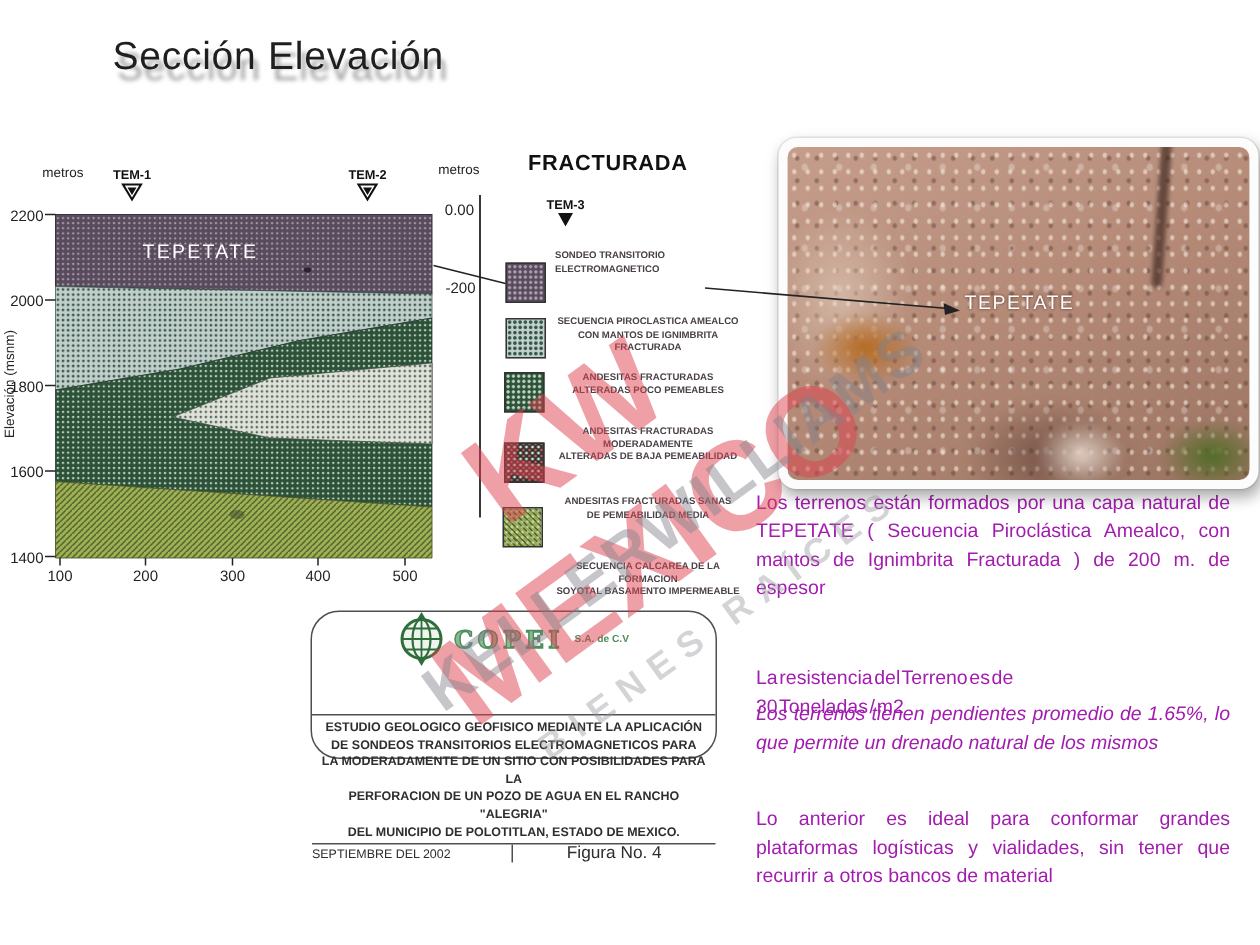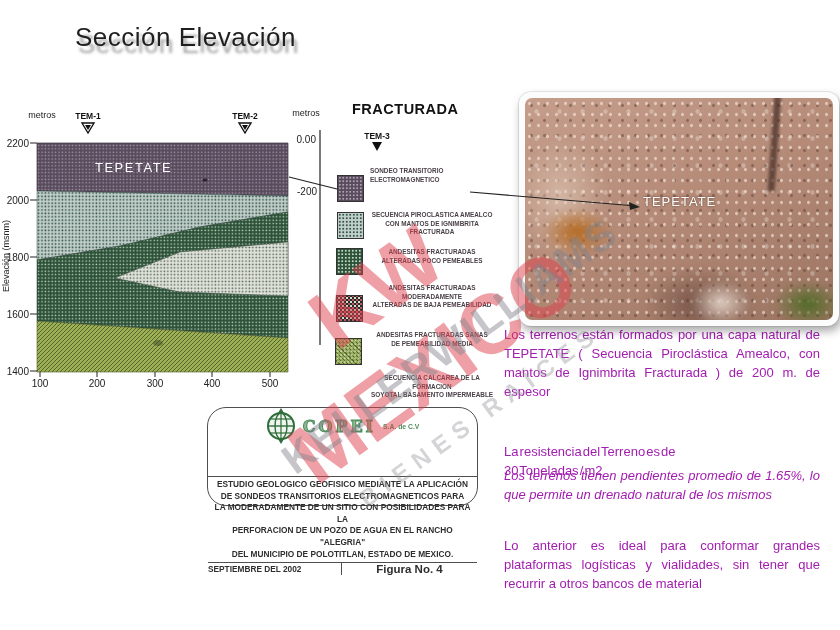--- a/index.html
+++ b/index.html
@@ -54,22 +54,22 @@
   #caption-box{left:207px;top:407px;width:271px;height:99px;border:1.6px solid #4f4f4f;border-radius:19px;
     box-sizing:border-box;background:#fff;display:flex;flex-direction:column;z-index:20;}
   #caption-head{height:45px;display:flex;align-items:center;justify-content:center;gap:7px;}
   #logo-text{font-weight:bold;font-size:16px;letter-spacing:3px;color:#8db894;
     -webkit-text-stroke:1px #4e8d5c;font-family:"DejaVu Serif",serif;}
   #logo-suffix{font-size:6.8px;font-weight:bold;color:#4e8d5c;}
   #caption-desc{border-top:1.6px solid #4f4f4f;flex:1;display:flex;align-items:center;justify-content:center;
     font-size:8.3px;font-weight:bold;line-height:1.4;text-align:center;color:#2e2e2e;padding:2px 4px;}
   #caption-foot{border-top:1.6px solid #4f4f4f;height:23px;display:flex;align-items:stretch;}
   #caption-date{flex:0 0 133px;border-right:1.6px solid #4f4f4f;display:flex;align-items:center;
-    font-size:8.3px;font-weight:bold;}
-  #caption-fig{flex:1;display:flex;align-items:center;justify-content:center;font-size:11.5px;font-weight:bold;}
+    font-size:8.3px;font-weight:normal;}
+  #caption-fig{flex:1;display:flex;align-items:center;justify-content:center;font-size:11.5px;font-weight:normal;}
 
   
   #leaders{left:0;top:0;z-index:30;pointer-events:none;}
 
   
   .wm{position:absolute;pointer-events:none;z-index:50;font-weight:bold;text-align:center;}
   #wm-1{left:190px;top:230px;width:430px;font-size:84px;transform:rotate(-36deg);color:rgba(222,66,78,.5);}
   #wm-2{left:240px;top:322px;width:420px;font-size:42px;letter-spacing:2px;transform:rotate(-36deg);color:rgba(128,128,138,.45);}
   #wm-3{left:310px;top:402px;width:340px;font-size:24px;letter-spacing:8px;transform:rotate(-36deg);color:rgba(148,148,156,.4);}
 </style>

